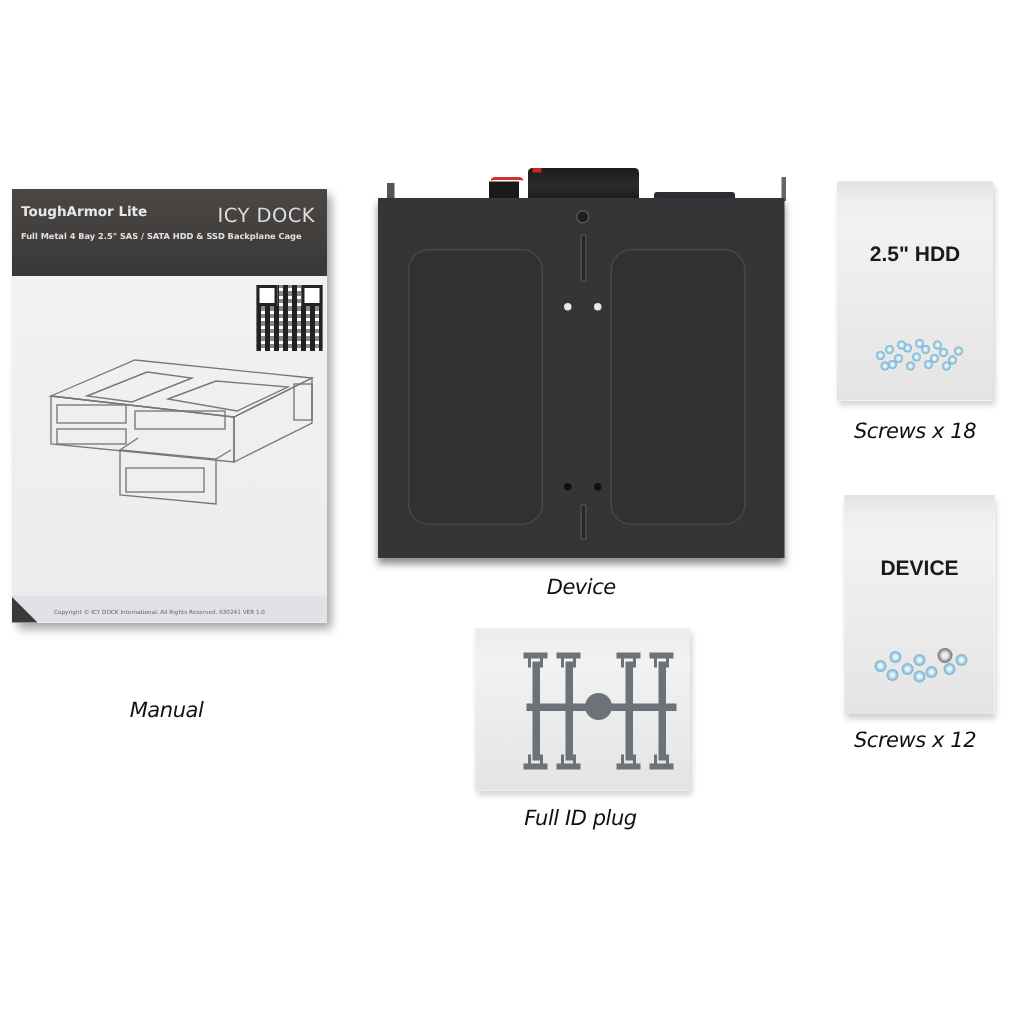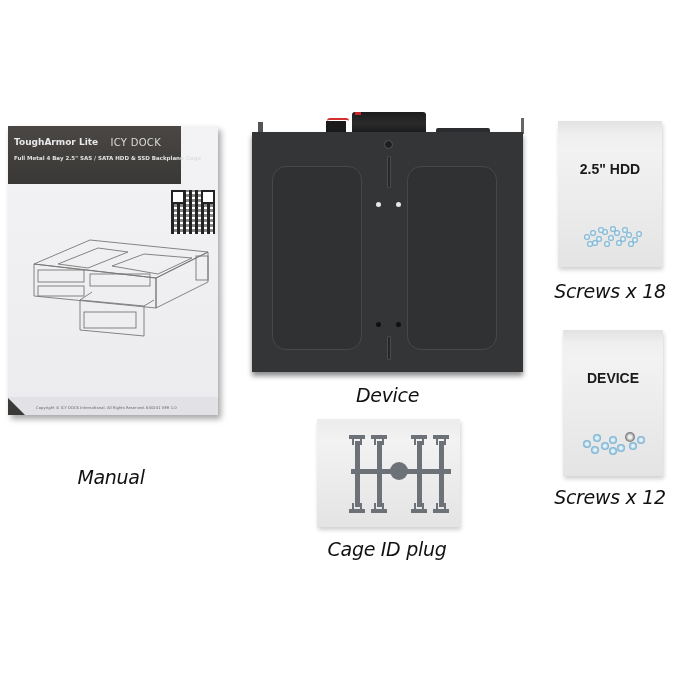--- a/index.html
+++ b/index.html
@@ -1,24 +1,24 @@
 <!DOCTYPE html>
 <html><head>
 <meta charset="utf-8">
 <style>
   html, body { margin: 0; padding: 0; background: #ffffff; }
   body { width: 673px; height: 673px; position: relative; overflow: hidden; font-family: "DejaVu Sans", sans-serif; }
   .abs { position: absolute; }
-  .caption { position: absolute; font-family: "DejaVu Sans", sans-serif; font-style: italic; font-size: 19px; color: #111; text-align: center; white-space: nowrap; letter-spacing: -0.3px; }
+  .caption { position: absolute; font-family: "DejaVu Sans", sans-serif; font-style: italic; font-size: 14px; color: #111; text-align: center; white-space: nowrap; letter-spacing: -0.3px; }
 
   
   .manual { left: 8px; top: 126px; width: 210px; height: 289px; background: linear-gradient(180deg,#f3f3f5 0%,#ececee 100%); box-shadow: 3px 4px 6px rgba(0,0,0,0.35); }
-  .manual-head { position: absolute; left: 0; top: 0; width: 173px; height: 58px; background: linear-gradient(180deg,#4a4745,#3a3836); }
+  .manual-head { position: absolute; left: 0; top: 0; width: 210px; height: 58px; background: linear-gradient(180deg,#4a4745,#3a3836); }
   .manual-title { position: absolute; left: 6px; top: 11px; font-size: 9px; font-weight: bold; color: #e8e8e8; }
-  .manual-brand { position: absolute; right: 20px; top: 11px; font-size: 10px; color: #dcdcdc; letter-spacing: 0.3px; text-align: right; }
+  .manual-brand { position: absolute; right: 8px; top: 11px; font-size: 13px; color: #dcdcdc; letter-spacing: 0.3px; text-align: right; }
   .manual-sub { position: absolute; left: 6px; top: 29px; font-size: 5.5px; font-weight: bold; color: #e0e0e0; white-space: nowrap; }
   .qr { position: absolute; left: 163px; top: 64px; width: 44px; height: 44px; background:
       repeating-linear-gradient(90deg, #222 0 3px, transparent 3px 6px),
       repeating-linear-gradient(0deg, #fff 0 2px, transparent 2px 5px); background-color: #888; }
   .qr::before, .qr::after { content: ""; position: absolute; width: 10px; height: 10px; border: 2px solid #222; background: #fff; }
   .qr::before { left: 0; top: 0; }
   .qr::after { right: 0; top: 0; }
   .manual-drawing { position: absolute; left: 12px; top: 100px; width: 195px; height: 118px; }
   .manual-foot { position: absolute; left: 0; bottom: 0; width: 210px; height: 18px; background: #e2e2e6; }
   .manual-copy { position: absolute; left: 28px; bottom: 5px; font-size: 3.8px; color: #666; white-space: nowrap; }
@@ -174,13 +174,13 @@
         <rect x="13" y="70" width="2" height="8"></rect>
       <rect x="27" y="70" width="2" height="8"></rect>
         <rect x="35" y="70" width="2" height="8"></rect>
       <rect x="67" y="70" width="2" height="8"></rect>
         <rect x="75" y="70" width="2" height="8"></rect>
       <rect x="89" y="70" width="2" height="8"></rect>
         <rect x="97" y="70" width="2" height="8"></rect>
     </g>
   </svg>
 </div>
-<div class="caption" style="left:312px;top:538px;width:150px;">Cage ID plug</div>
+<div class="caption" style="left:312px;top:538px;width:150px;">Full ID plug</div>
 
 </body></html>

